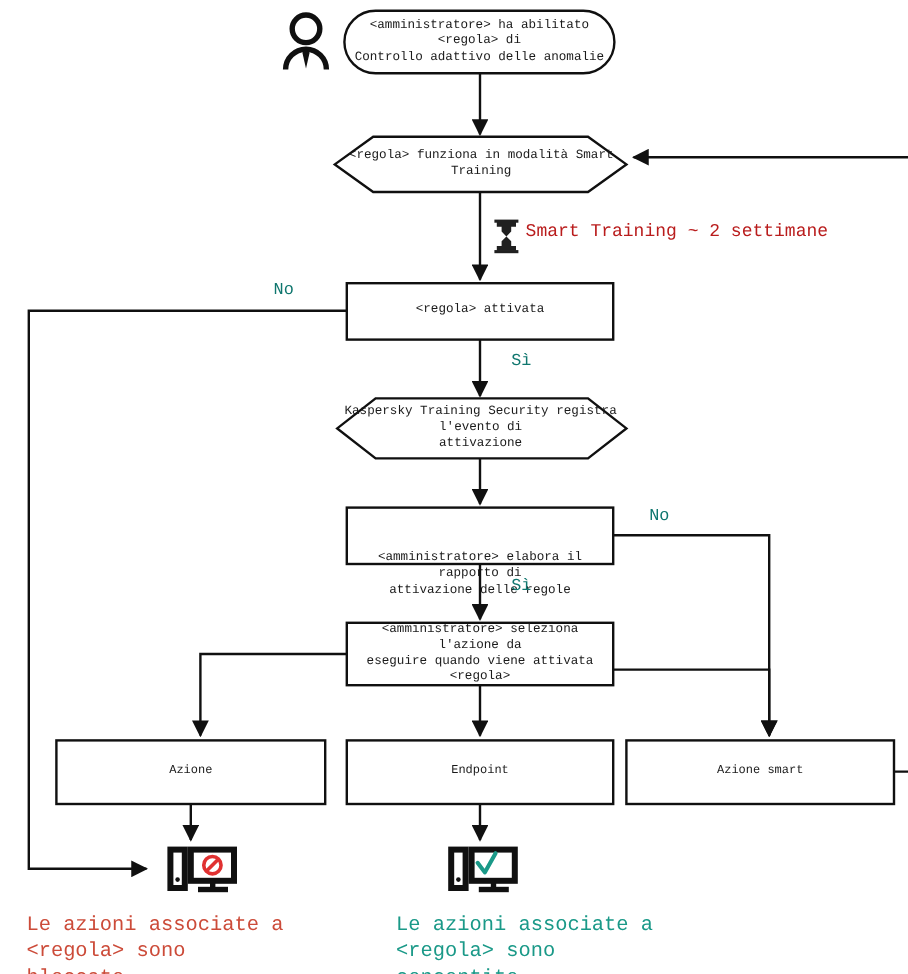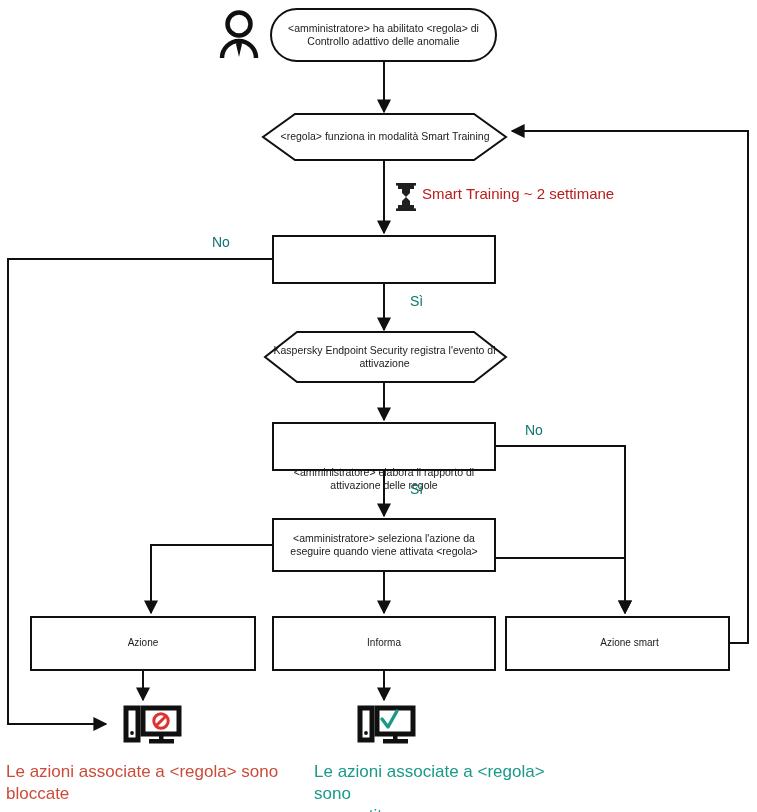--- a/index.html
+++ b/index.html
@@ -1,21 +1,21 @@
 <!DOCTYPE html>
 <html><head>
 <meta charset="utf-8">
 <style>
   html,body{margin:0;padding:0;background:#ffffff;}
   body{
     width:757px;height:812px;position:relative;overflow:hidden;
     font-family:"Liberation Sans","DejaVu Sans",sans-serif;
     color:#1a1a1a;
   }
-  #diagram-root{position:absolute;left:0;top:0;width:640px;height:812px;}
+  #diagram-root{position:absolute;left:16px;top:0;width:640px;height:812px;font-family:Liberation Mono, monospace;}
   svg.flow{position:absolute;left:0;top:0;width:757px;height:812px;}
 
   .node-text{
     position:absolute;
     display:flex;align-items:center;justify-content:center;
     text-align:center;line-height:1.25;
     pointer-events:none;
     white-space:pre-line;
   }
   .t-start{font-size:10.5px;}
@@ -121,35 +121,36 @@
       <rect x="383" y="739" width="25" height="4.5" fill="#101010"></rect>
       <polyline points="382,719 388,727 397,711" fill="none" stroke="#1a9988" stroke-width="3.4" stroke-linecap="round" stroke-linejoin="round"></polyline>
     </g>
   </svg>
 
   <div class="node-text t-start" style="left:277px;top:13px;width:213px;height:44px;">&lt;amministratore&gt; ha abilitato &lt;regola&gt; di
 Controllo adattivo delle anomalie</div>
 
   <div class="node-text t-hex" style="left:265px;top:125px;width:240px;height:24px;">&lt;regola&gt; funziona in modalità Smart Training</div>
 
+  <div class="node-text t-box" style="left:275px;top:248px;width:218px;height:22px;">&lt;regola&gt; attivata</div>
 
-  <div class="node-text t-hex" style="left:262px;top:339px;width:245px;height:36px;">Kaspersky Endpoint Security registra l'evento di
+  <div class="node-text t-hex" style="left:262px;top:339px;width:245px;height:36px;">Kaspersky Training Security registra l'evento di
 attivazione</div>
 
   <div class="node-text t-box" style="left:275px;top:432px;width:218px;height:30px;margin-top:32px;">&lt;amministratore&gt; elabora il rapporto di
 attivazione delle regole</div>
 
   <div class="node-text t-box" style="left:275px;top:529px;width:218px;height:32px;">&lt;amministratore&gt; seleziona l'azione da
 eseguire quando viene attivata &lt;regola&gt;</div>
 
   <div class="node-text t-action" style="left:33px;top:632px;width:220px;height:22px;">Azione</div>
 
-  <div class="node-text t-action" style="left:275px;top:632px;width:218px;height:22px;">Informa</div>
+  <div class="node-text t-action" style="left:275px;top:632px;width:218px;height:22px;">Endpoint</div>
 
-  <div class="node-text t-action" style="left:508px;top:632px;width:219px;height:22px;padding-left:12px;">Azione smart</div>
+  <div class="node-text t-action" style="left:508px;top:632px;width:219px;height:22px;">Azione smart</div>
 
   <div class="note-label" style="left:422px;top:185px;">Smart Training ~ 2 settimane</div>
 
   <div class="edge-label" style="left:212px;top:234px;">No</div>
 
   <div class="edge-label" style="left:410px;top:293px;">Sì</div>
 
   <div class="edge-label" style="left:525px;top:422px;">No</div>
 
   <div class="edge-label" style="left:410px;top:481px;">Sì</div>

